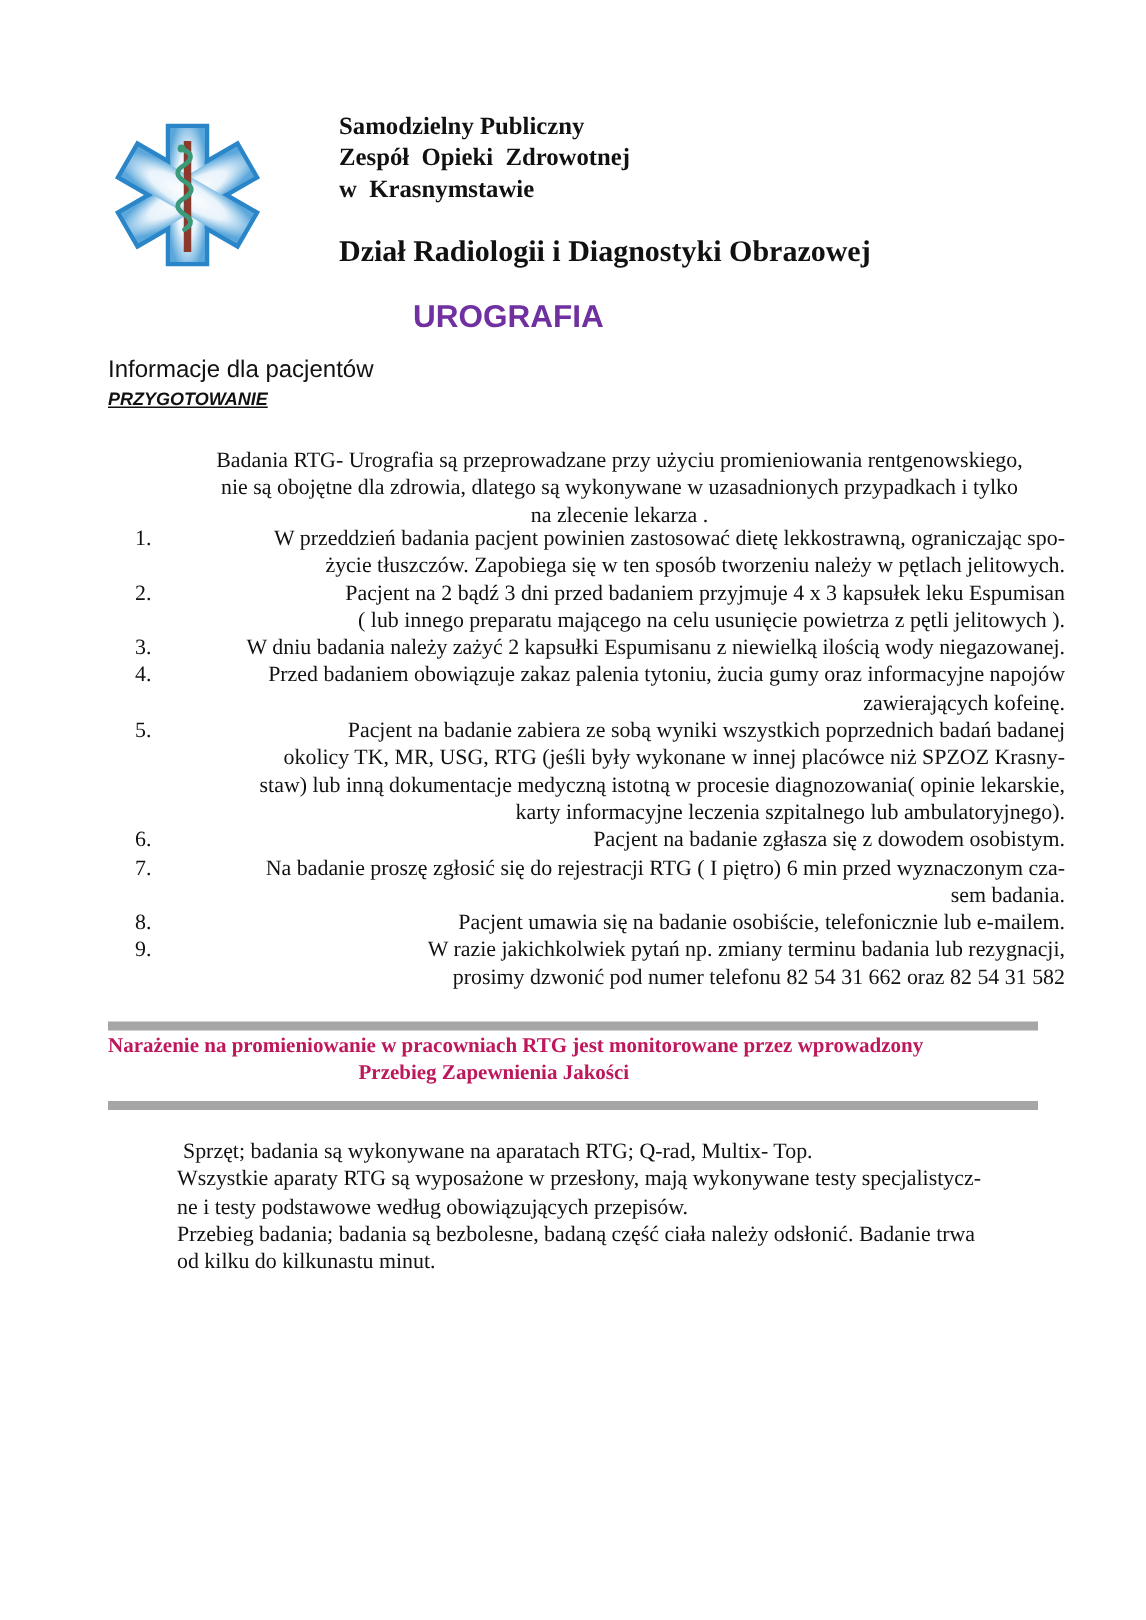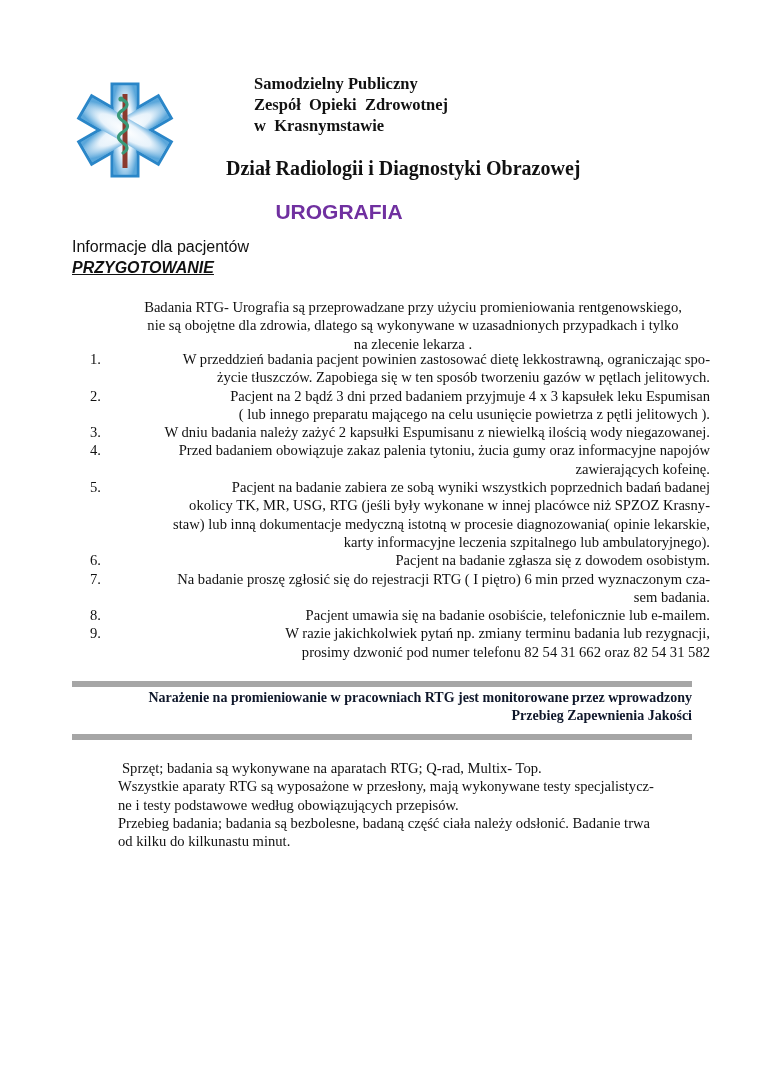--- a/index.html
+++ b/index.html
@@ -3,41 +3,41 @@
 <meta charset="utf-8">
 <style>
   html, body { margin: 0; padding: 0; background: #ffffff; }
   body { width: 764px; height: 1080px; position: relative; overflow: hidden; color: #111; }
   .serif { font-family: "Liberation Serif", "DejaVu Serif", serif; }
   .sans { font-family: "Liberation Sans", "DejaVu Sans", sans-serif; }
 
   #logo { position: absolute; left: 72px; top: 82px; width: 100px; width: 106px; height: 96px; }
 
   #org { position: absolute; left: 226px; top: 73px; font-size: 16.5px; font-weight: bold; line-height: 21px; }
-  #org div { white-space: pre; margin-left: 28px; }
+  #org div { white-space: pre; }
   #dept { position: absolute; left: 226px; top: 157px; font-size: 20px; font-weight: bold; white-space: nowrap; }
 
   #title { position: absolute; left: 0; width: 672px; top: 200px; text-align: center; padding-left: 0; font-size: 21px; font-weight: bold; color: #7030a0; }
   #title span { display: inline-block; margin-left: 6px; }
 
   #info-heading { position: absolute; left: 72px; top: 238px; font-size: 16px; font-weight: normal; }
-  #prep-heading { position: absolute; left: 72px; top: 259px; font-size: 16px; font-weight: bold; font-style: italic; text-decoration: underline; }
+  #prep-heading { position: absolute; left: 72px; top: 259px; font-size: 12px; font-weight: bold; font-style: italic; text-decoration: underline; }
 
   #intro { position: absolute; left: 118px; top: 298px; width: 590px; font-size: 14.6px; line-height: 18.3px; text-align: center; }
   #intro div { white-space: nowrap; }
 
   #steps { position: absolute; left: 90px; top: 350px; width: 620px; margin: 0; padding: 0; list-style: none; font-size: 14.6px; line-height: 18.3px; }
   #steps li { position: relative; padding-left: 28px; }
   #steps li .num { position: absolute; left: 0; top: 0; }
   #steps li .line { display: block; white-space: nowrap; text-align: right; }
 
   .bar { position: absolute; left: 72px; width: 620px; height: 6px; background: #a6a6a6; }
   #bar-top { top: 681px; }
   #bar-bottom { top: 734px; }
-  #radiation { position: absolute; left: 72px; top: 689px; width: 620px; font-size: 14px; font-weight: bold; color: #0f172a; line-height: 18px; text-align: right; }
+  #radiation { position: absolute; left: 72px; top: 689px; width: 620px; font-size: 14px; font-weight: bold; color: #be185d; line-height: 18px; }
   #radiation div { white-space: nowrap; }
   #radiation .l2 { padding-left: 167px; }
 
   #equipment { position: absolute; left: 118px; top: 759px; font-size: 14.6px; line-height: 18.3px; }
   #equipment div { white-space: nowrap; }
   #equipment .indent { padding-left: 4px; font-family: Liberation Serif, serif; }
 </style>
 </head>
 <body>
 
@@ -84,21 +84,21 @@
 <div id="intro" class="serif">
   <div>Badania RTG- Urografia są przeprowadzane przy użyciu promieniowania rentgenowskiego,</div>
   <div>nie są obojętne dla zdrowia, dlatego są wykonywane w uzasadnionych przypadkach i tylko</div>
   <div>na zlecenie lekarza .</div>
 </div>
 
 <ol id="steps" class="serif">
   <li>
     <span class="num">1.</span>
     <span class="line">W przeddzień badania pacjent powinien zastosować dietę lekkostrawną, ograniczając spo-</span>
-    <span class="line">życie tłuszczów. Zapobiega się w ten sposób tworzeniu gazów w pętlach jelitowych.</span>
+    <span class="line">życie tłuszczów. Zapobiega się w ten sposób tworzeniu należy w pętlach jelitowych.</span>
   </li>
   <li>
     <span class="num">2.</span>
     <span class="line">Pacjent na 2 bądź 3 dni przed badaniem przyjmuje 4 x 3 kapsułek leku Espumisan</span>
     <span class="line">( lub innego preparatu mającego na celu usunięcie powietrza z pętli jelitowych ).</span>
   </li>
   <li>
     <span class="num">3.</span>
     <span class="line">W dniu badania należy zażyć 2 kapsułki Espumisanu z niewielką ilością wody niegazowanej.</span>
   </li>

